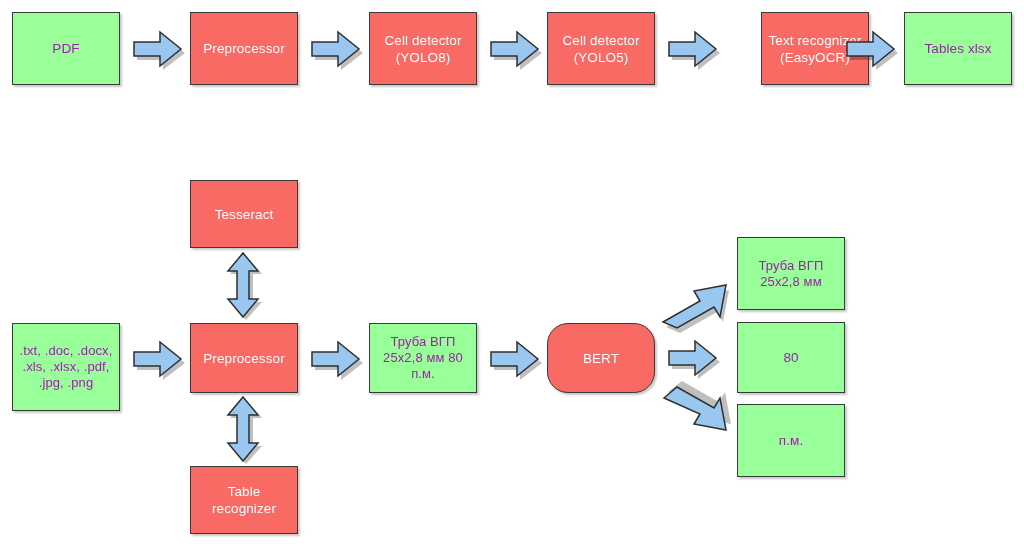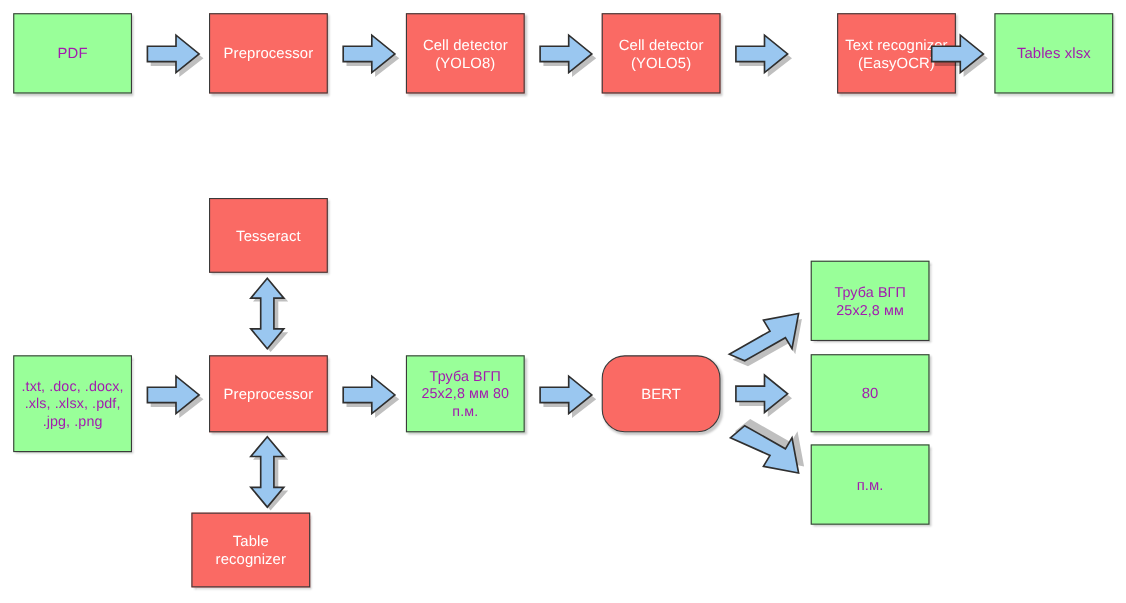--- a/index.html
+++ b/index.html
@@ -125,21 +125,21 @@
 .jpg, .png</div>
 
   <div class="node red" style="left:190px; top:323px; width:108px; height:70px;">Preprocessor</div>
 
   <div class="node green" style="left:369px; top:323px; width:108px; height:70px; font-size:13px; line-height:16px;">Труба ВГП
 25х2,8 мм 80
 п.м.</div>
 
   <div class="node red" style="left:547px; top:323px; width:108px; height:70px;border-radius:21px;">BERT</div>
 
-  <div class="node red" style="left:174px; top:466px; width:108px; height:68px;">Table
+  <div class="node red" style="left:190px; top:466px; width:108px; height:68px;">Table
 recognizer</div>
 
   <div class="node green" style="left:737px; top:237px; width:108px; height:73px; font-size:13px; line-height:16px;">Труба ВГП
 25х2,8 мм</div>
 
   <div class="node green" style="left:737px; top:322px; width:108px; height:71px;">80</div>
 
   <div class="node green" style="left:737px; top:404px; width:108px; height:73px;">п.м.</div>
 
   <div class="arrow" style="left:133px; top:340px; width:50px; height:38px;">

